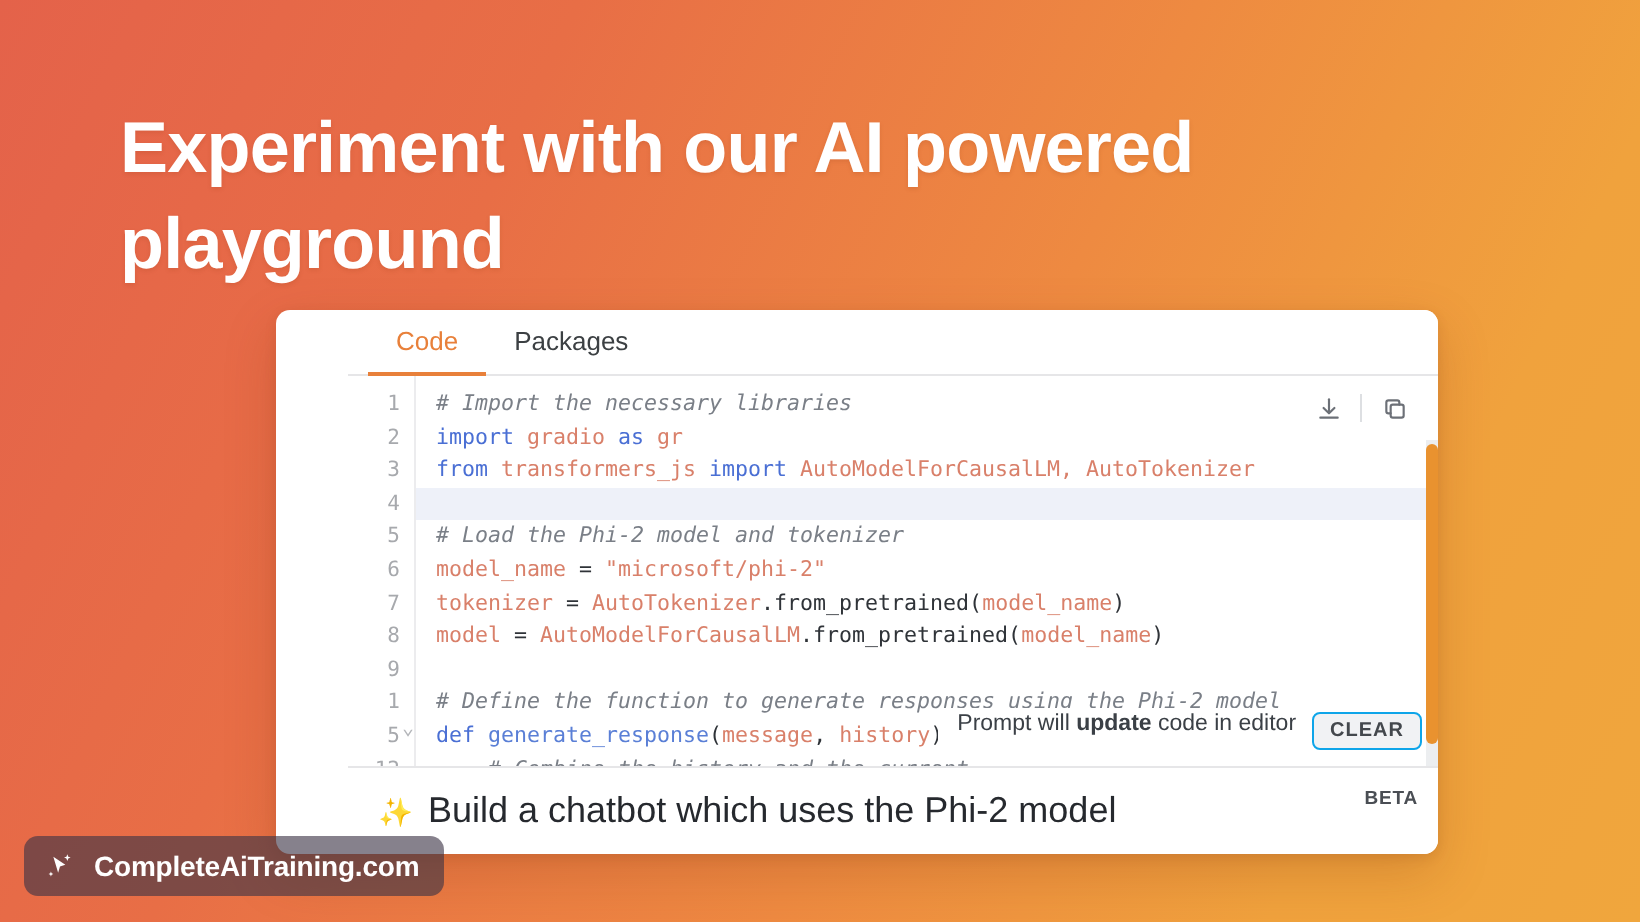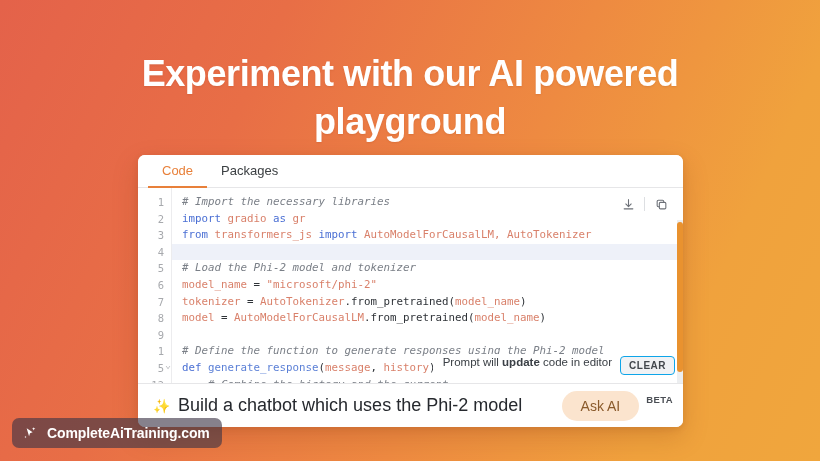--- a/index.html
+++ b/index.html
@@ -22,21 +22,21 @@
       linear-gradient(115deg, #e4624a 0%, #e86e46 28%, #ee8a41 58%, #f0a23d 82%, #f0a63d 100%);
     overflow: hidden;
   }
 
   
   .headline {
     position: absolute;
     top: 26px;
     left: 60px;
     width: 700px;
-    text-align: center;
+    text-align: left;
     color: #ffffff;
     font-size: 36px;
     line-height: 1.32;
     font-weight: bold;
     letter-spacing: -0.4px;
     text-shadow: 0 1px 2px rgba(150,60,20,0.18);
   }
 
   
   .card {
@@ -44,20 +44,21 @@
     left: 138px;
     top: 155px;
     width: 545px;
     height: 272px;
     background: #ffffff;
     border-radius: 7px;
     box-shadow: 0 10px 26px rgba(130,55,20,0.22), 0 2px 6px rgba(130,55,20,0.14);
     overflow: hidden;
     display: flex;
     flex-direction: column;
+    padding-left: 36px;
   }
 
   
   .tabbar {
     height: 32px;
     flex: 0 0 32px;
     display: flex;
     align-items: stretch;
     border-bottom: 1px solid #e6e6e8;
     background: #ffffff;
@@ -335,21 +336,20 @@
       </div>
 
       <div class="vscroll">
         <div class="thumb"></div>
       </div>
     </div>
 
     <div class="promptbar">
       <div class="sparkle">✨</div>
       <div class="prompt-text">Build a chatbot which uses the Phi-2 model</div>
-      <button class="askai">Ask AI</button>
       <span class="beta">BETA</span>
     </div>
 
   </div>
 
   <div class="watermark">
     <span class="wm-icon">
       <svg width="16" height="16" viewBox="0 0 24 24" fill="#ffffff">
         <path d="M7 5l9 6-4 1.3L10.6 17z"></path>
         <path d="M17.5 3.2l.7 1.8 1.8.7-1.8.7-.7 1.8-.7-1.8-1.8-.7 1.8-.7z"></path>

